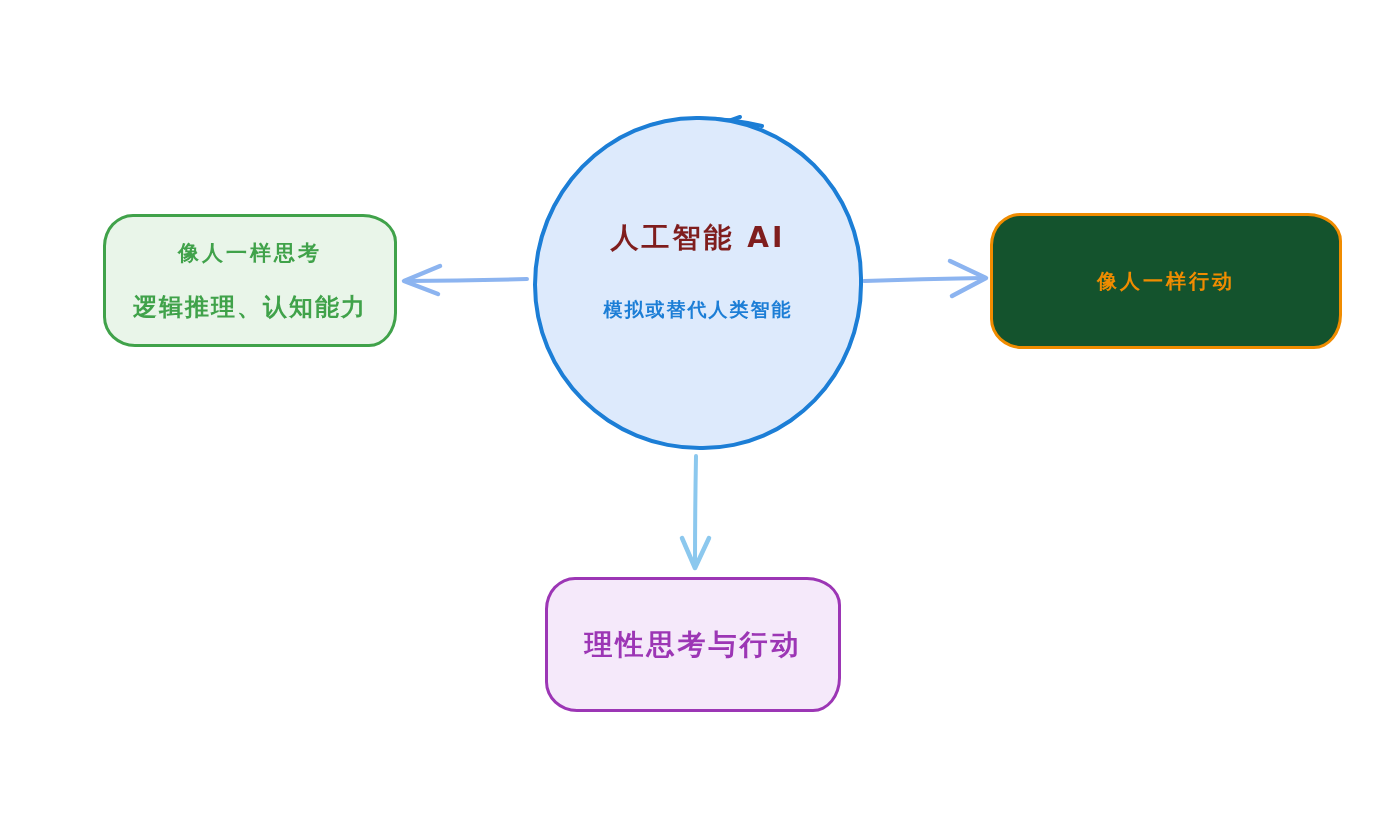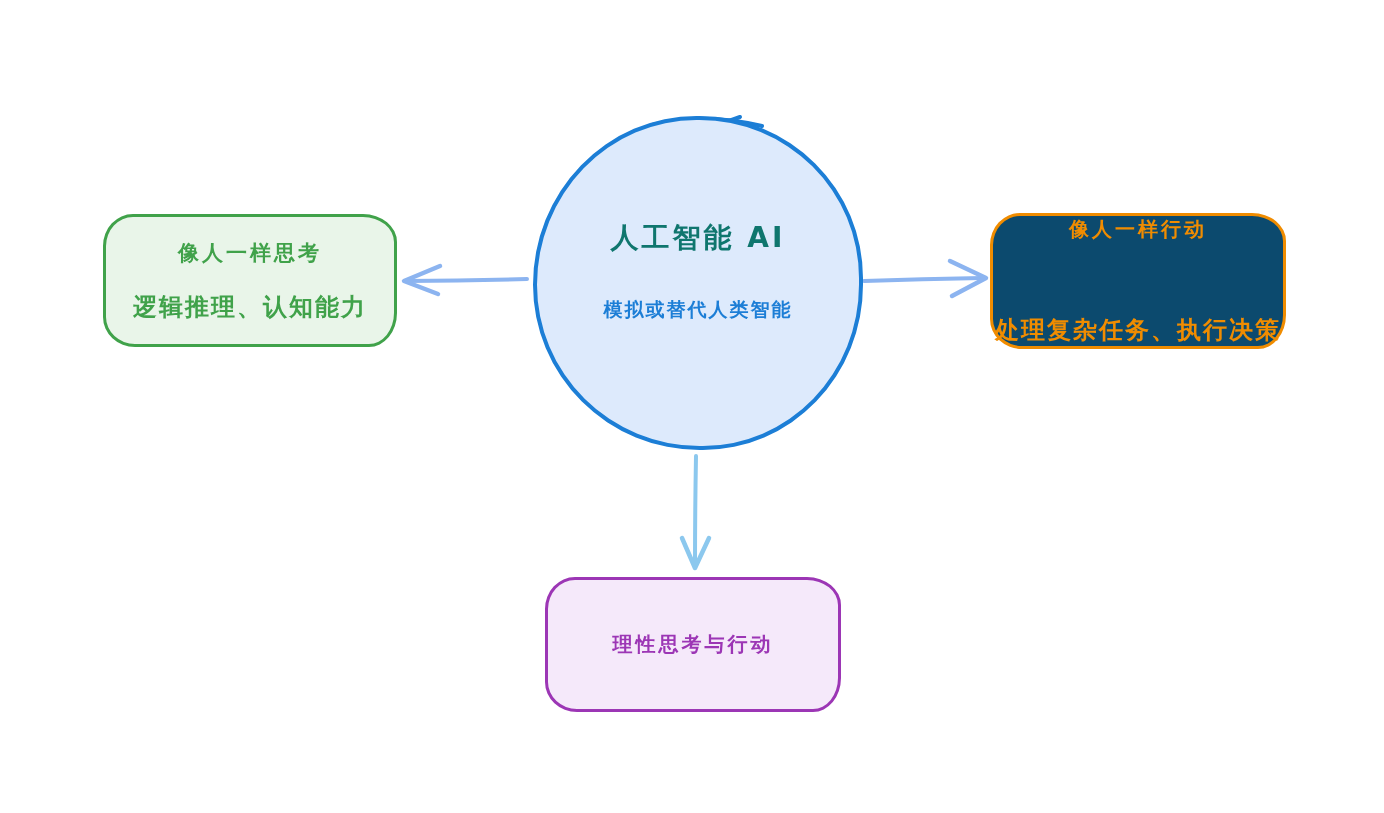--- a/index.html
+++ b/index.html
@@ -27,21 +27,21 @@
     border-radius: 50% 50% 49% 51% / 51% 49% 50% 50%;
     box-sizing: border-box;
     display: flex;
     flex-direction: column;
     align-items: center;
     justify-content: center;
     gap: 28px;
     transform: translateZ(0);
   }
   .center-title {
-    color: #0f766e;
+    color: #7f1d1d;
     font-size: 28px;
     font-weight: 700;
     letter-spacing: 3px;
     margin-top: -24px;
     white-space: nowrap;
   }
   .center-subtitle {
     color: #1c7ed6;
     font-size: 19px;
     font-weight: 600;
@@ -77,38 +77,37 @@
     top: 214px;
     width: 294px;
     height: 133px;
     border: 3.5px solid #40a24a;
     background: #e9f5e9;
     color: #40a24a;
   }
   .node-right {
     left: 990px;
     top: 213px;
-    width: 296px;
+    width: 352px;
     height: 136px;
     border: 3.5px solid #f08c00;
-    background: #0c4a6e;
+    background: #14532d;
     color: #f08c00;
-    justify-content: space-between;
   }
   .node-right .node-title { font-size: 20px; }
   .node-bottom {
     left: 545px;
     top: 577px;
     width: 296px;
     height: 135px;
     border: 3.5px solid #9c36b5;
     background: #f5e9fa;
     color: #9c36b5;
   }
-  .node-bottom .node-title { font-size: 20px; }
+  .node-bottom .node-title { font-size: 28px; }
   
   .arrows-svg {
     position: absolute;
     left: 0;
     top: 0;
     width: 1384px;
     height: 813px;
     pointer-events: none;
   }
   .arrows-svg path { pointer-events: stroke; }
@@ -146,20 +145,19 @@
     <div class="center-subtitle">模拟或替代人类智能</div>
   </div>
 
   <div class="node-box node-left">
     <div class="node-title">像人一样思考</div>
     <div class="node-subtitle">逻辑推理、认知能力</div>
   </div>
 
   <div class="node-box node-right">
     <div class="node-title">像人一样行动</div>
-    <div class="node-subtitle">处理复杂任务、执行决策</div>
   </div>
 
   <div class="node-box node-bottom">
     <div class="node-title">理性思考与行动</div>
   </div>
 
 </div>
 
 </body></html>

